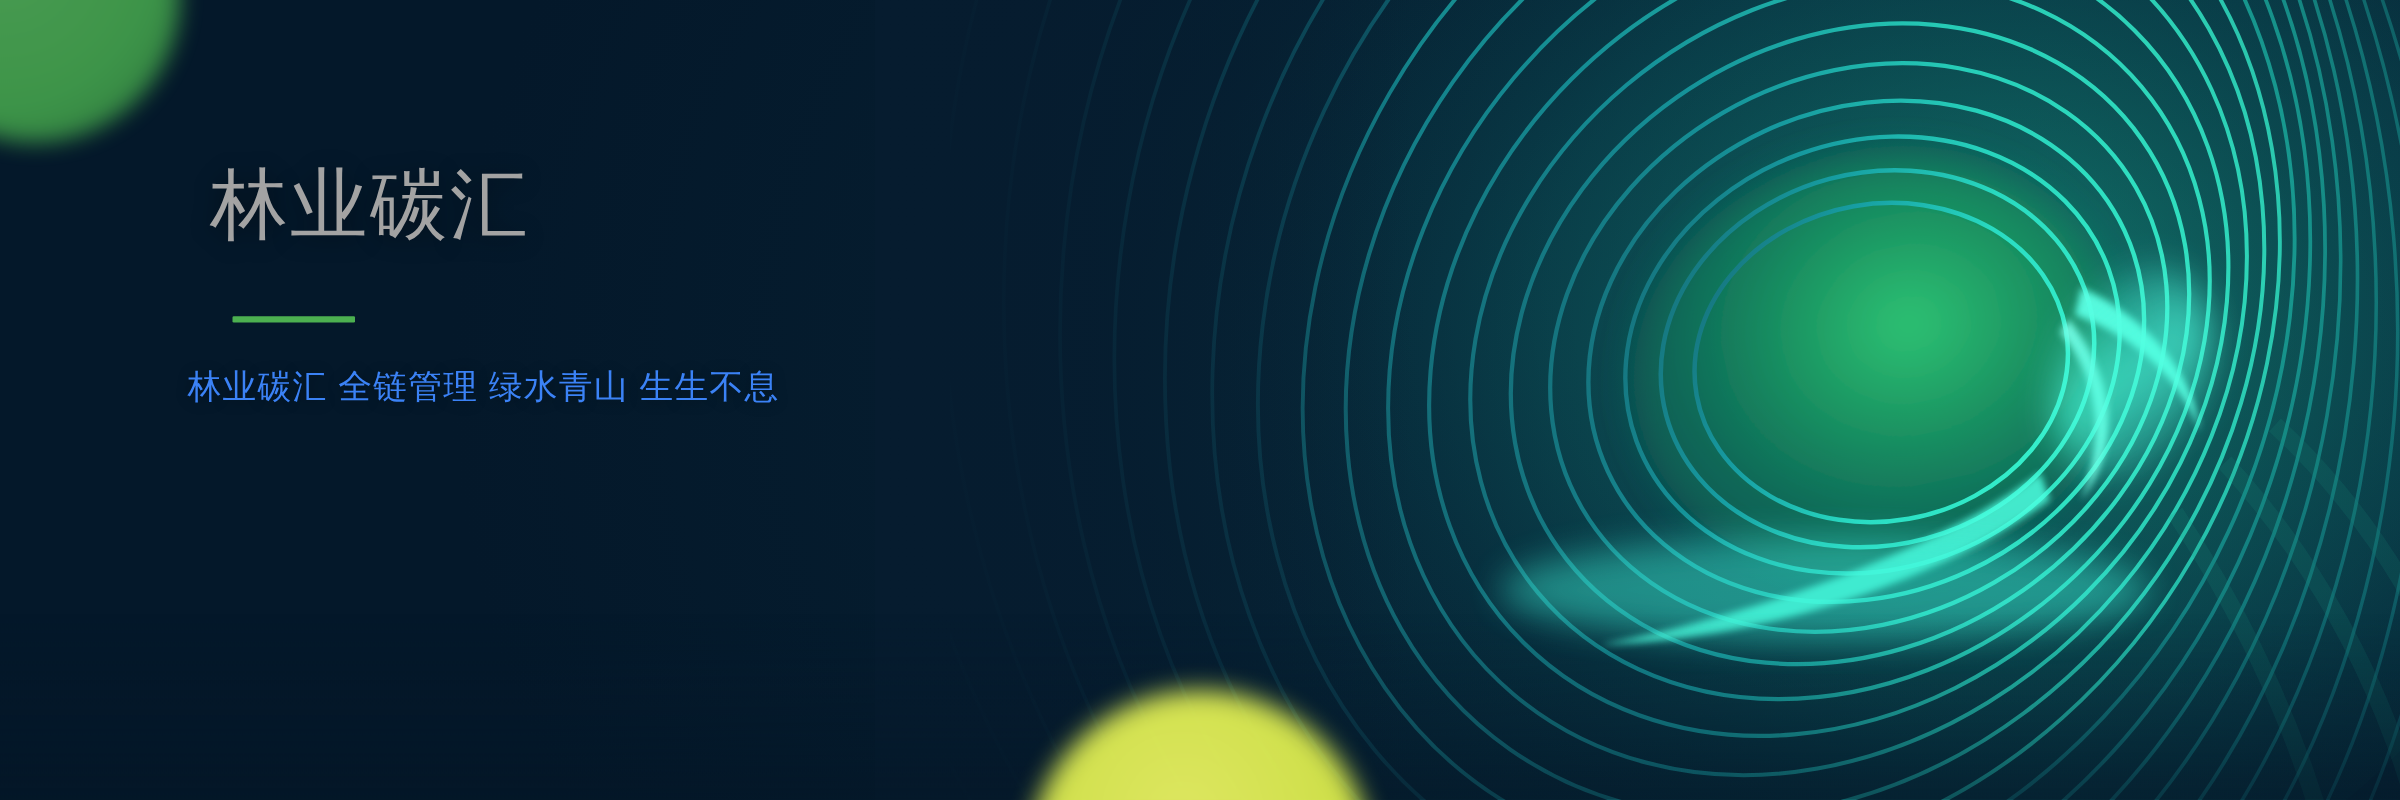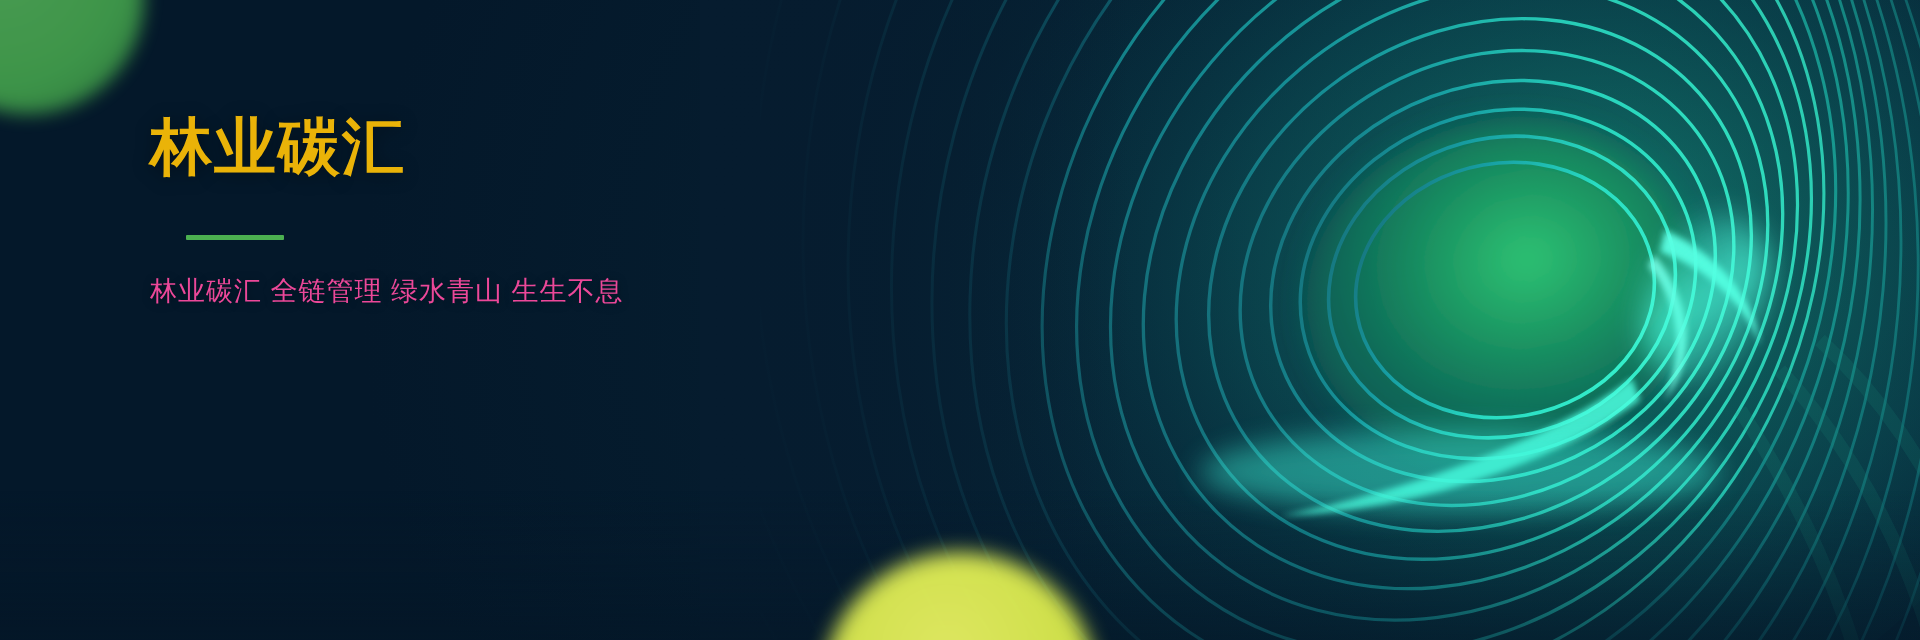--- a/index.html
+++ b/index.html
@@ -65,26 +65,26 @@
   }
 
   
   .content{
     position:absolute;
     left:150px; top:112px;
     width:760px;
     z-index:6;
   }
   .title{
-    margin:0;
+    margin:18px;
     font-size:62px;
     line-height:70px;
-    font-weight:bold;
+    font-weight:normal;
     letter-spacing:2px;
-    color:#eab308;
+    color:#a3a3a3;
     text-shadow:0 2px 18px rgba(0,0,0,.40);
     white-space:nowrap;
   }
   .subtitle{
     margin:12px 0 0 0;
     font-size:50px;
     line-height:58px;
     font-weight:bold;
     letter-spacing:1px;
     color:#ffffff;
@@ -97,21 +97,21 @@
     height:5px;
     background:#4cb050;
     border-radius:1px;
   }
   .tagline{
     margin:33px 0 12px 0;
     font-size:27px;
     line-height:36px;
     font-weight:normal;
     letter-spacing:1px;
-    color:#ec4899;
+    color:#3b82f6;
     white-space:nowrap;
     text-shadow:0 1px 10px rgba(0,0,0,.35);
   }
 </style>
 </head>
 <body>
 
 <div id="banner">
 
   <div class="bg-base"></div>

